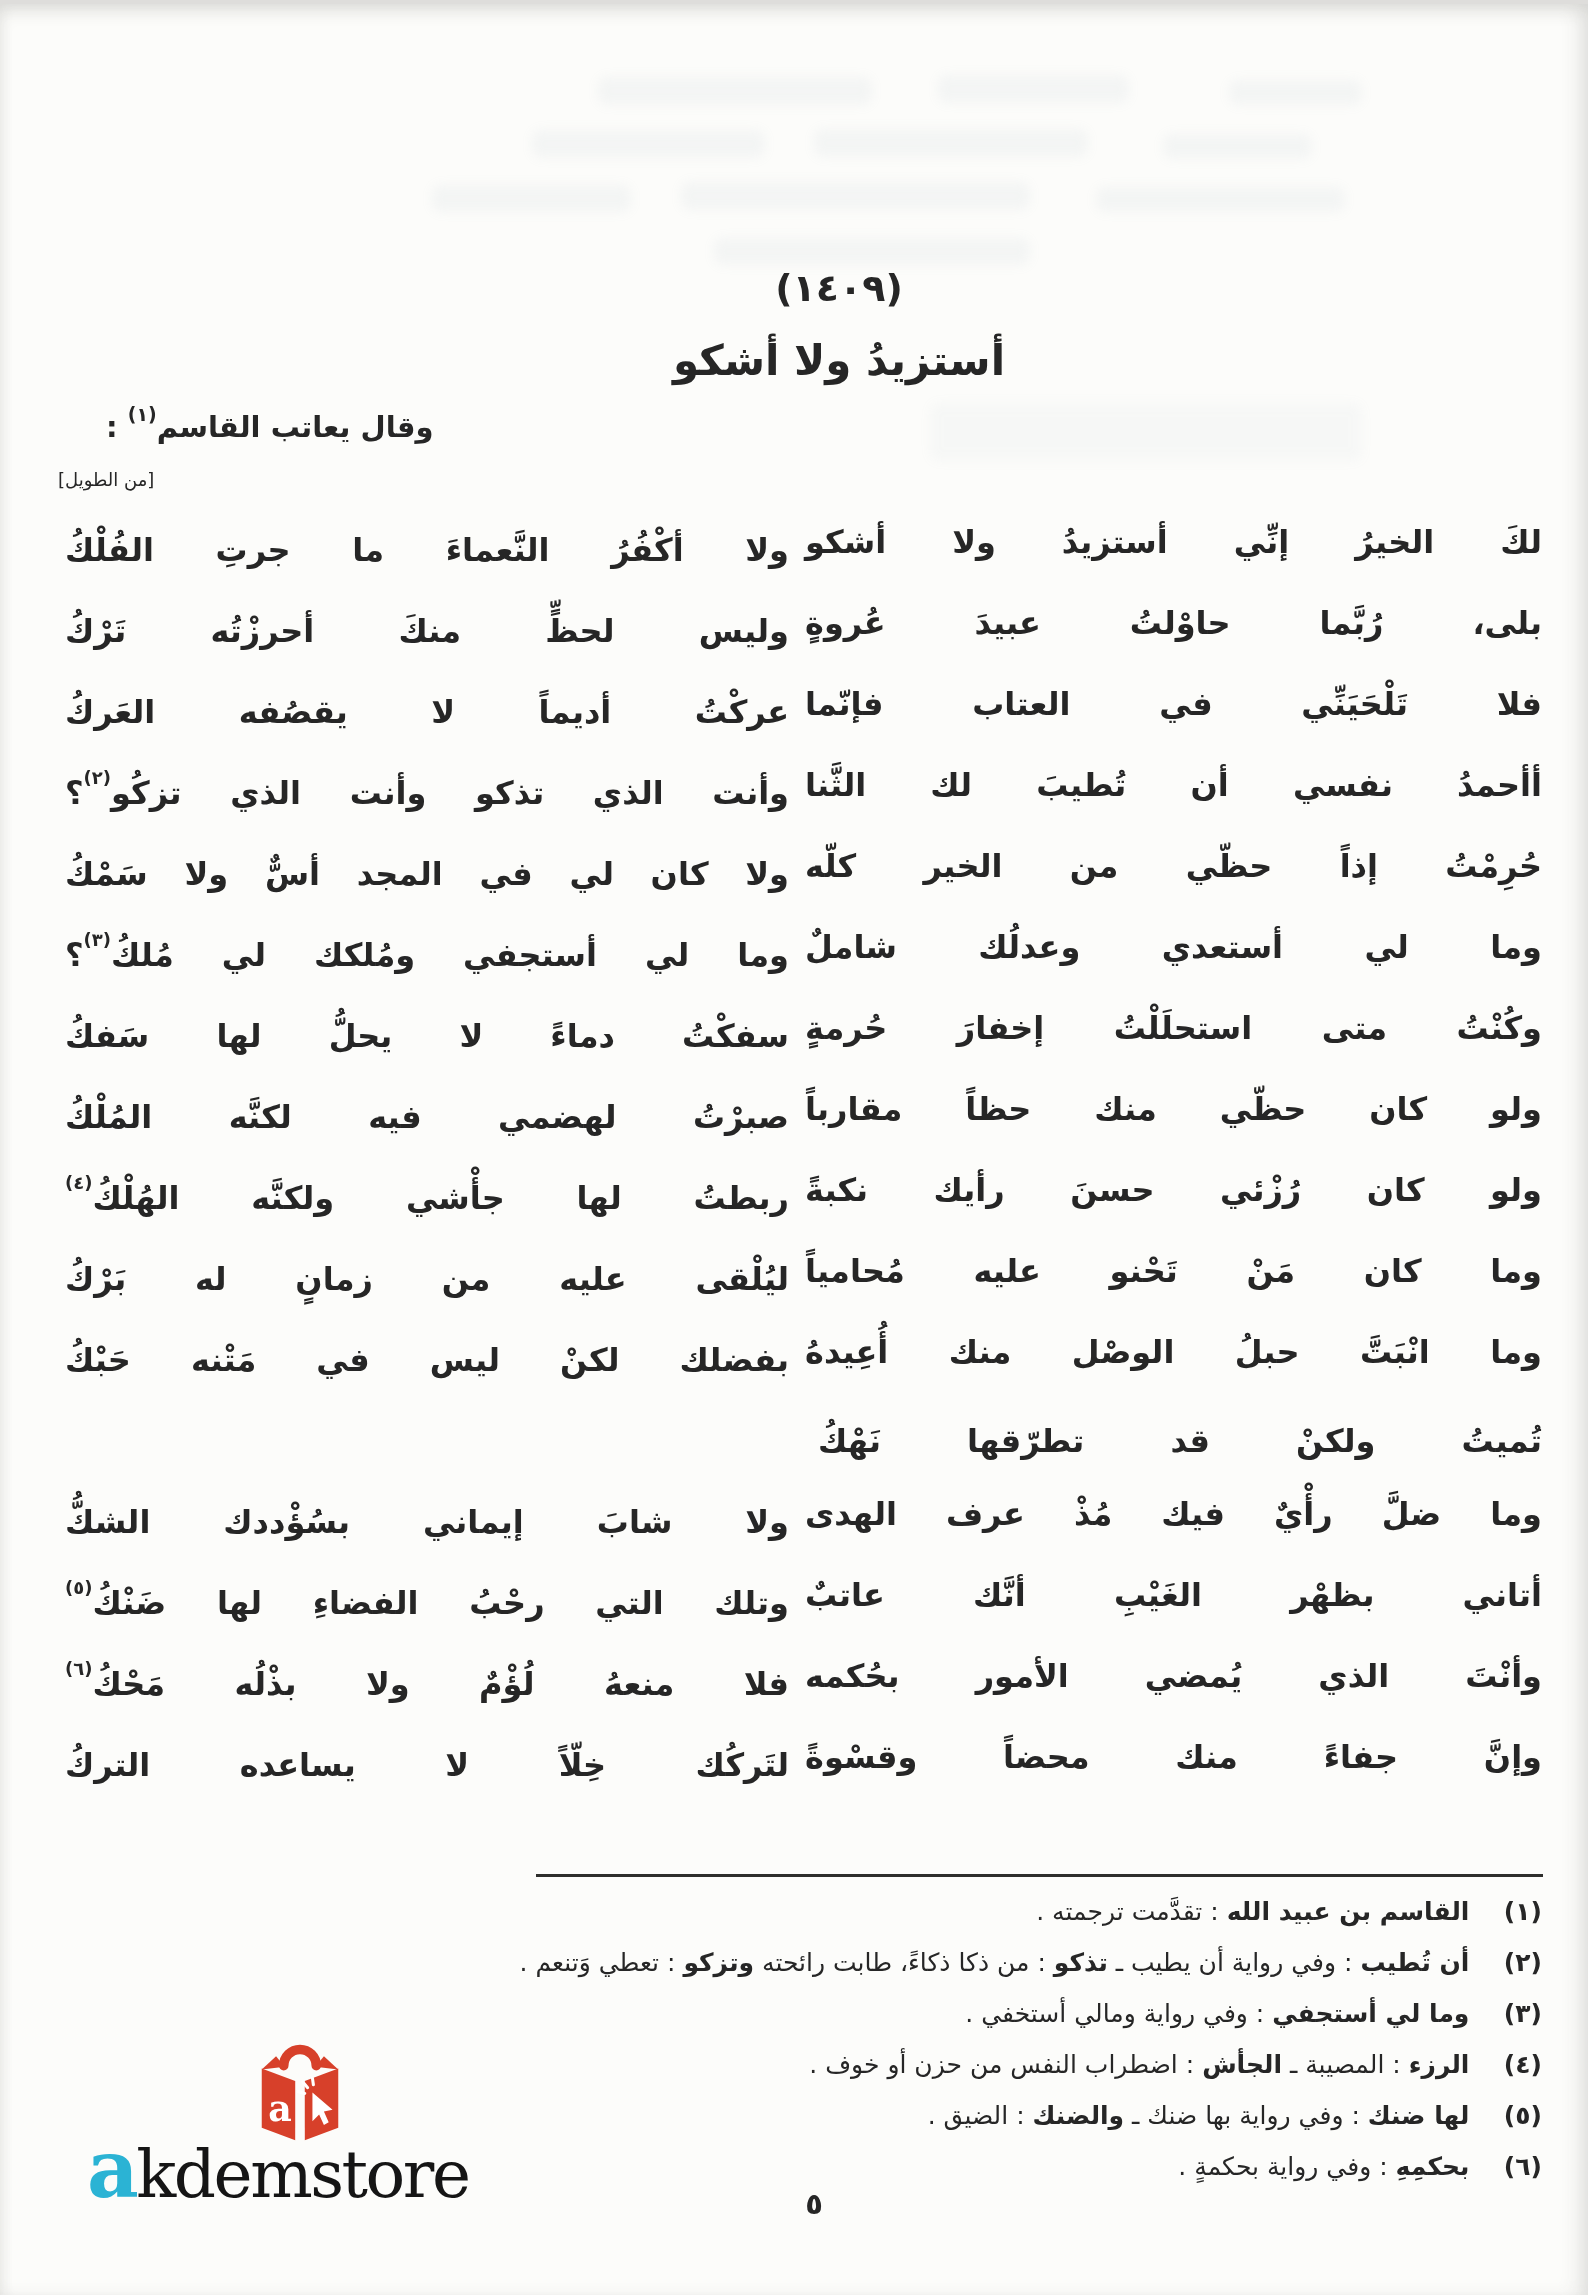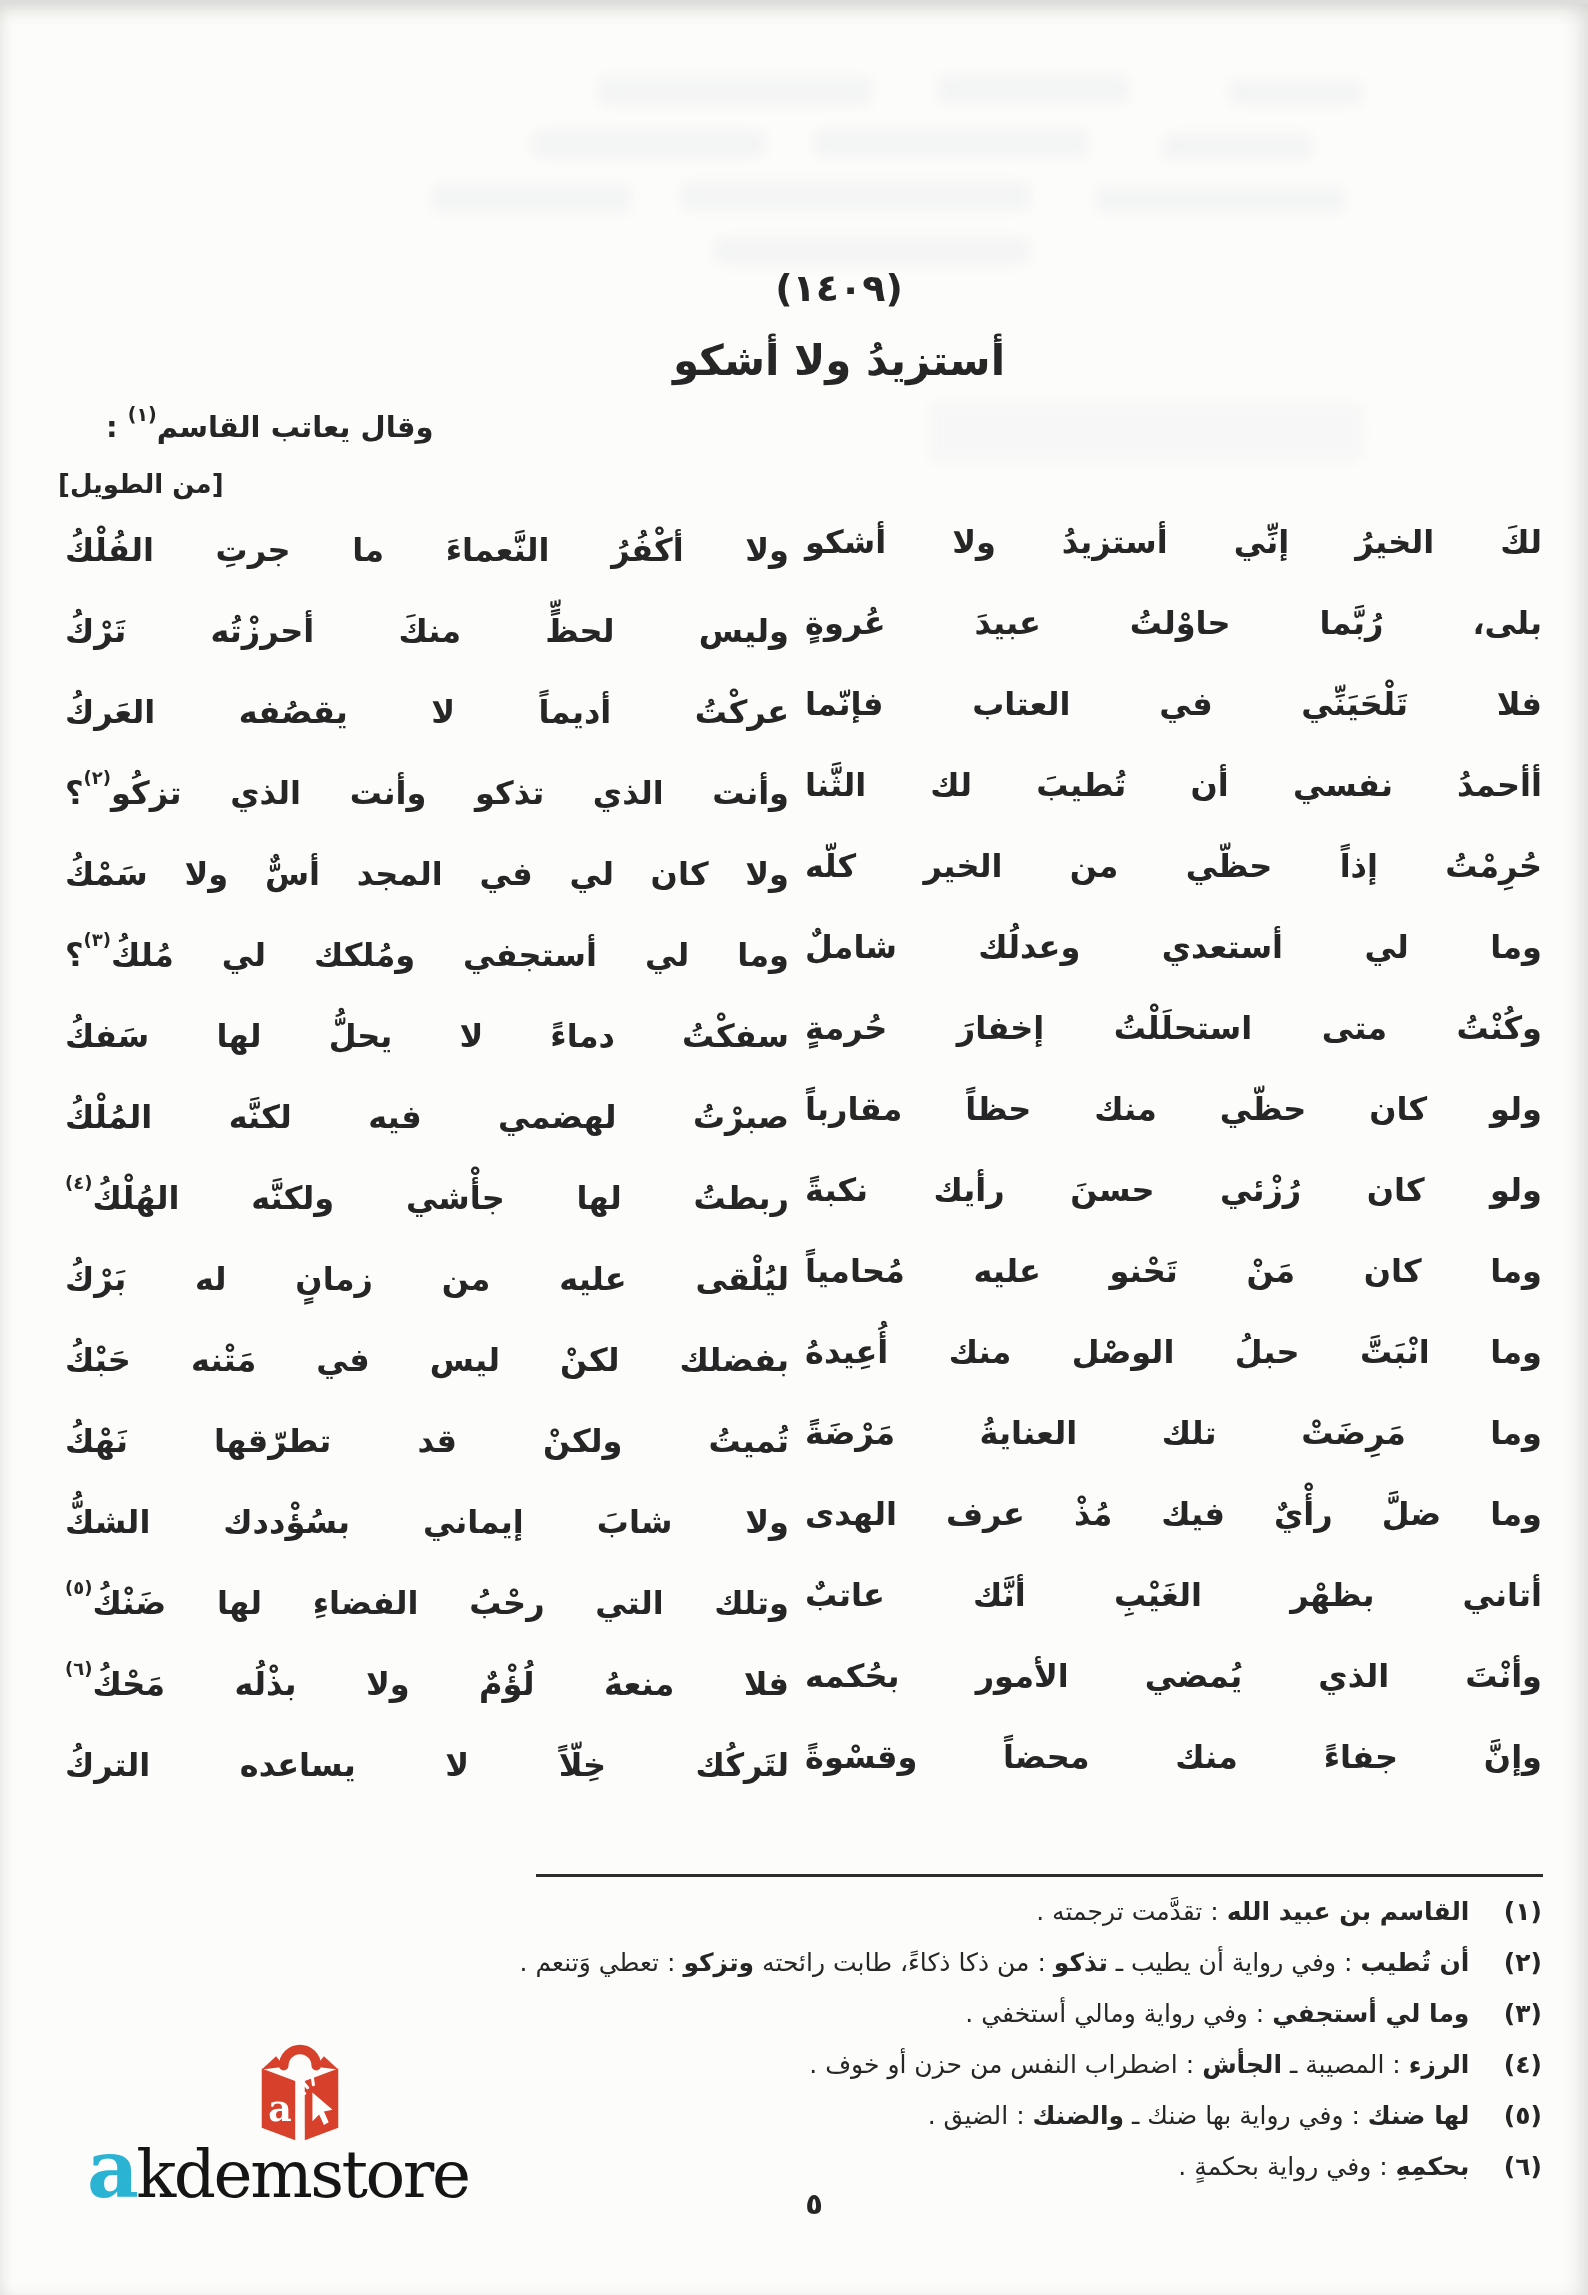--- a/index.html
+++ b/index.html
@@ -26,21 +26,21 @@
     position:absolute;left:83px;top:332px;width:1512px;
     text-align:center;font-size:42px;font-weight:700;direction:rtl;
   }
   .attribution{
     position:absolute;left:106px;top:404px;
     font-size:29px;font-weight:700;direction:rtl;white-space:nowrap;text-align:right;
   }
   .attribution sup{font-size:19px;position:relative;top:-5px;font-weight:700;}
   .meter{
     position:absolute;left:58px;top:465px;
-    font-size:26px;font-weight:700;direction:rtl;white-space:nowrap;
+    font-size:18px;font-weight:400;direction:rtl;white-space:nowrap;
   }
   
   .poem{
     position:absolute;left:65px;top:498px;width:1477px;
     direction:rtl;
   }
   .verse-row{display:flex;justify-content:space-between;height:81px;}
   .hemistich{
     font-size:32px;font-weight:700;line-height:81px;
     text-align:justify;text-align-last:justify;
@@ -145,21 +145,20 @@
       <div class="hemistich h-first"><span class="vt">وما كان مَنْ تَحْنو عليه مُحامياً</span></div>
       <div class="hemistich h-second"><span class="vt">ليُلْقى عليه من زمانٍ له بَرْكُ</span><sup class="note"></sup><span class="tail"></span></div>
     </div>
 
     <div class="verse-row">
       <div class="hemistich h-first"><span class="vt">وما انْبَتَّ حبلُ الوصْل منك أُعِيدهُ</span></div>
       <div class="hemistich h-second"><span class="vt">بفضلك لكنْ ليس في مَتْنه حَبْكُ</span><sup class="note"></sup><span class="tail"></span></div>
     </div>
 
     <div class="verse-row">
-      <div class="hemistich h-first"><span class="vt">وما مَرِضَتْ تلك العنايةُ مَرْضَةً</span></div>
       <div class="hemistich h-second"><span class="vt">تُميتُ ولكنْ قد تطرّقها نَهْكُ</span><sup class="note"></sup><span class="tail"></span></div>
     </div>
 
     <div class="verse-row">
       <div class="hemistich h-first"><span class="vt">وما ضلَّ رأْيٌ فيك مُذْ عرف الهدى</span></div>
       <div class="hemistich h-second"><span class="vt">ولا شابَ إيماني بسُؤْددك الشكُّ</span><sup class="note"></sup><span class="tail"></span></div>
     </div>
 
     <div class="verse-row">
       <div class="hemistich h-first"><span class="vt">أتاني بظهْر الغَيْبِ أنَّك عاتبٌ</span></div>

